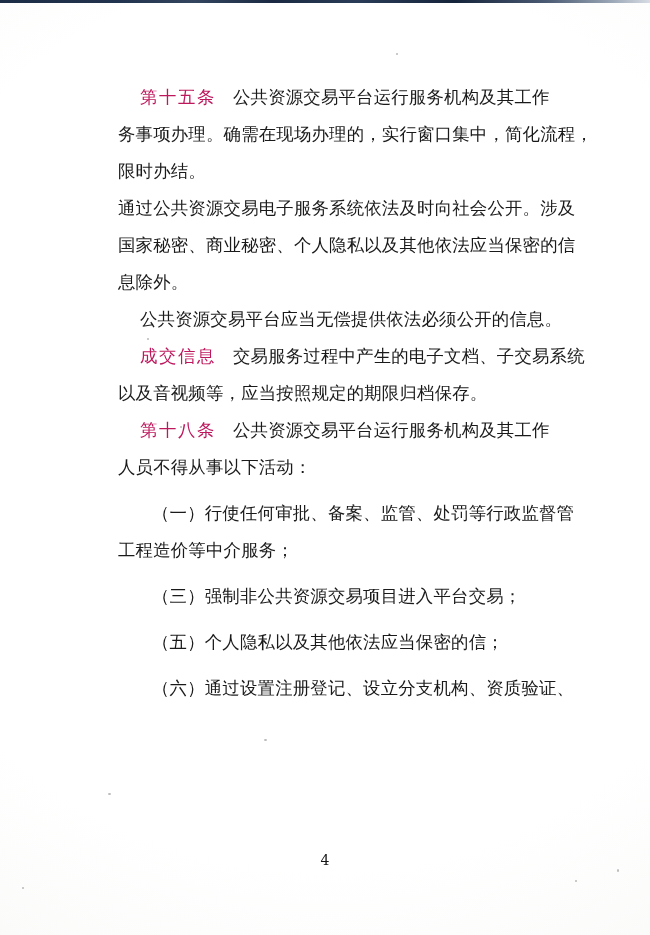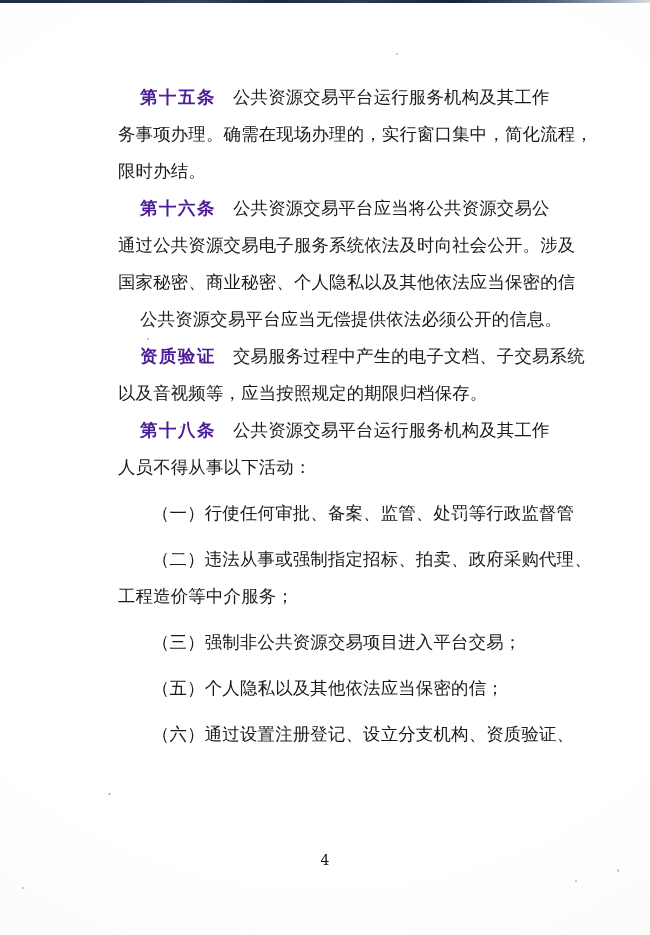--- a/index.html
+++ b/index.html
@@ -77,23 +77,23 @@
 
   .line.indent-1 {
     text-indent: 22px;
   }
   .line.indent-2 {
     text-indent: 34px;
     margin-top: 9px;
   }
 
   .art-label {
-    font-weight: bold;
+    font-weight: normal;
     letter-spacing: 1.6px;
-    color: #4c1d95;
+    color: #be185d;
   }
 
   .art-gap {
     display: inline-block;
     width: 17px;
   }
 
   #page-number {
     position: absolute;
     left: 0;
@@ -124,45 +124,44 @@
 
   <div id="doc-body">
 
     <div class="para">
       <span class="line indent-1"><span class="art-label">第十五条</span><span class="art-gap"></span><span>公共资源交易平台运行服务机构及其工作</span></span>
       <span class="line">务事项办理。确需在现场办理的，实行窗口集中，简化流程，</span>
       <span class="line">限时办结。</span>
     </div>
 
     <div class="para">
-      <span class="line indent-1"><span class="art-label">第十六条</span><span class="art-gap"></span><span>公共资源交易平台应当将公共资源交易公</span></span>
       <span class="line">通过公共资源交易电子服务系统依法及时向社会公开。涉及</span>
       <span class="line">国家秘密、商业秘密、个人隐私以及其他依法应当保密的信</span>
+      <span class="line">息除外。</span>
     </div>
 
     <div class="para">
       <span class="line indent-1">公共资源交易平台应当无偿提供依法必须公开的信息。</span>
     </div>
 
     <div class="para">
-      <span class="line indent-1"><span class="art-label">资质验证</span><span class="art-gap"></span><span>交易服务过程中产生的电子文档、子交易系统</span></span>
+      <span class="line indent-1"><span class="art-label">成交信息</span><span class="art-gap"></span><span>交易服务过程中产生的电子文档、子交易系统</span></span>
       <span class="line">以及音视频等，应当按照规定的期限归档保存。</span>
     </div>
 
     <div class="para">
       <span class="line indent-1"><span class="art-label">第十八条</span><span class="art-gap"></span><span>公共资源交易平台运行服务机构及其工作</span></span>
       <span class="line">人员不得从事以下活动：</span>
     </div>
 
     <div class="para">
       <span class="line indent-2">（一）行使任何审批、备案、监管、处罚等行政监督管</span>
     </div>
 
     <div class="para">
-      <span class="line indent-2">（二）违法从事或强制指定招标、拍卖、政府采购代理、</span>
       <span class="line">工程造价等中介服务；</span>
     </div>
 
     <div class="para">
       <span class="line indent-2">（三）强制非公共资源交易项目进入平台交易；</span>
     </div>
 
 
     <div class="para">
       <span class="line indent-2">（五）个人隐私以及其他依法应当保密的信；</span>

